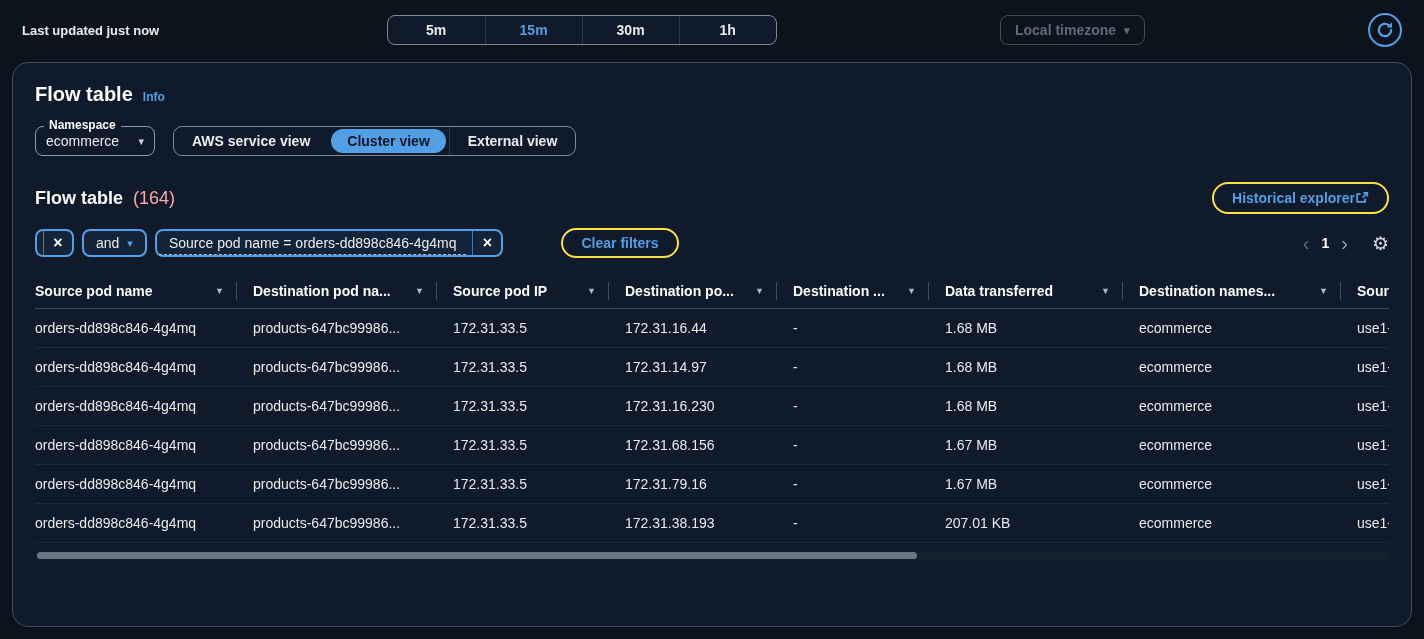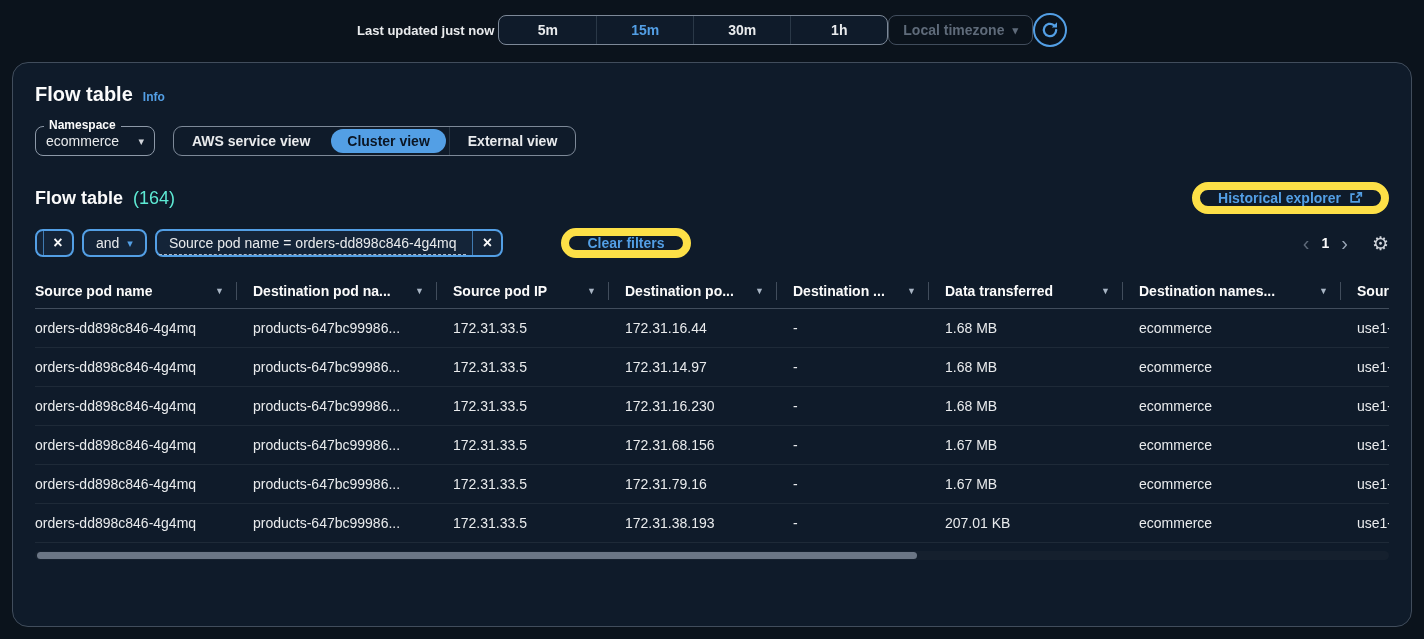--- a/index.html
+++ b/index.html
@@ -9,21 +9,21 @@
     font-family:"Liberation Sans", sans-serif;
     font-size:14px;
     color:#e9ebed;
   }
 
   
   .topbar {
     height:60px;
     display:flex;
     align-items:center;
-    justify-content:center;
+    justify-content:space-between;
     padding:0 22px;
   }
   .last-updated { color:#e9ebed; font-size:13px; font-weight:700; margin-right:4px; }
   .time-seg {
     display:flex;
     border:1px solid #7d8998;
     border-radius:8px;
     height:30px;
     overflow:hidden;
     background:#0f1b2a;
@@ -134,26 +134,26 @@
     color:#0b1624;
     border-radius:999px;
     height:24px;
     margin:0 3px;
     padding:0 16px;
     border-left:none;
   }
 
   .section-row { display:flex; align-items:center; justify-content:space-between; margin-bottom:14px; }
   .section-title { font-size:18px; font-weight:700; color:#fbfbfb; }
-  .section-count { font-size:18px; font-weight:400; color:#5eead4; margin-left:6px; }
+  .section-count { font-size:18px; font-weight:400; color:#fca5a5; margin-left:6px; }
   .outline-pill {
-    display:flex; align-items:center; gap:8px;
+    display:flex; align-items:center; gap:0;
     height:32px;
     padding:0 18px;
-    border:8px solid #fde047;
+    border:2px solid #fde047;
     border-radius:17px;
     background:transparent;
     color:#539fe5;
     font-family:inherit;
     font-size:14px;
     font-weight:700;
     cursor:pointer;
   }
 
   .search-row { display:flex; align-items:center; margin-bottom:12px; }

